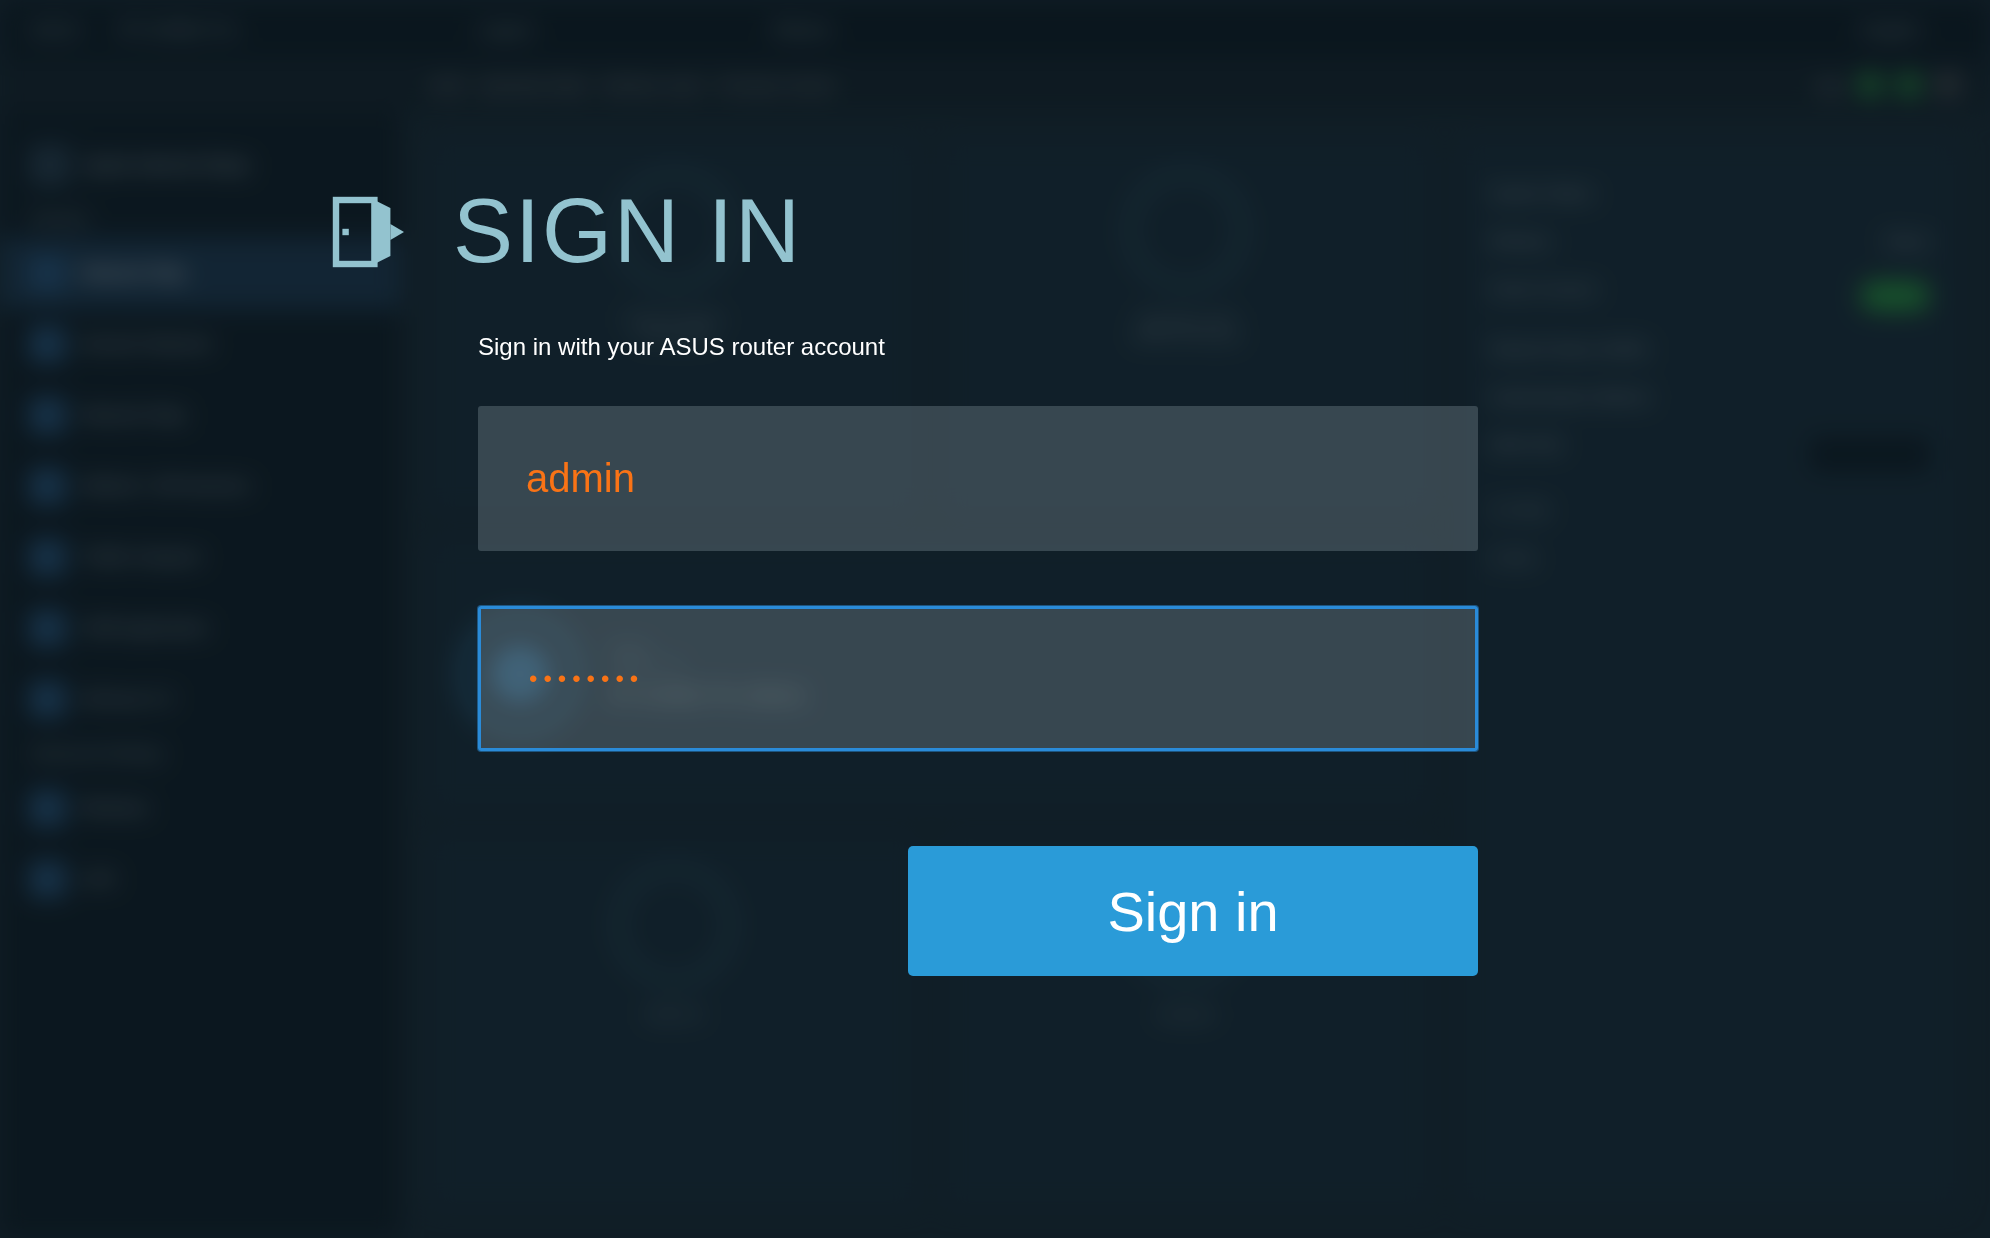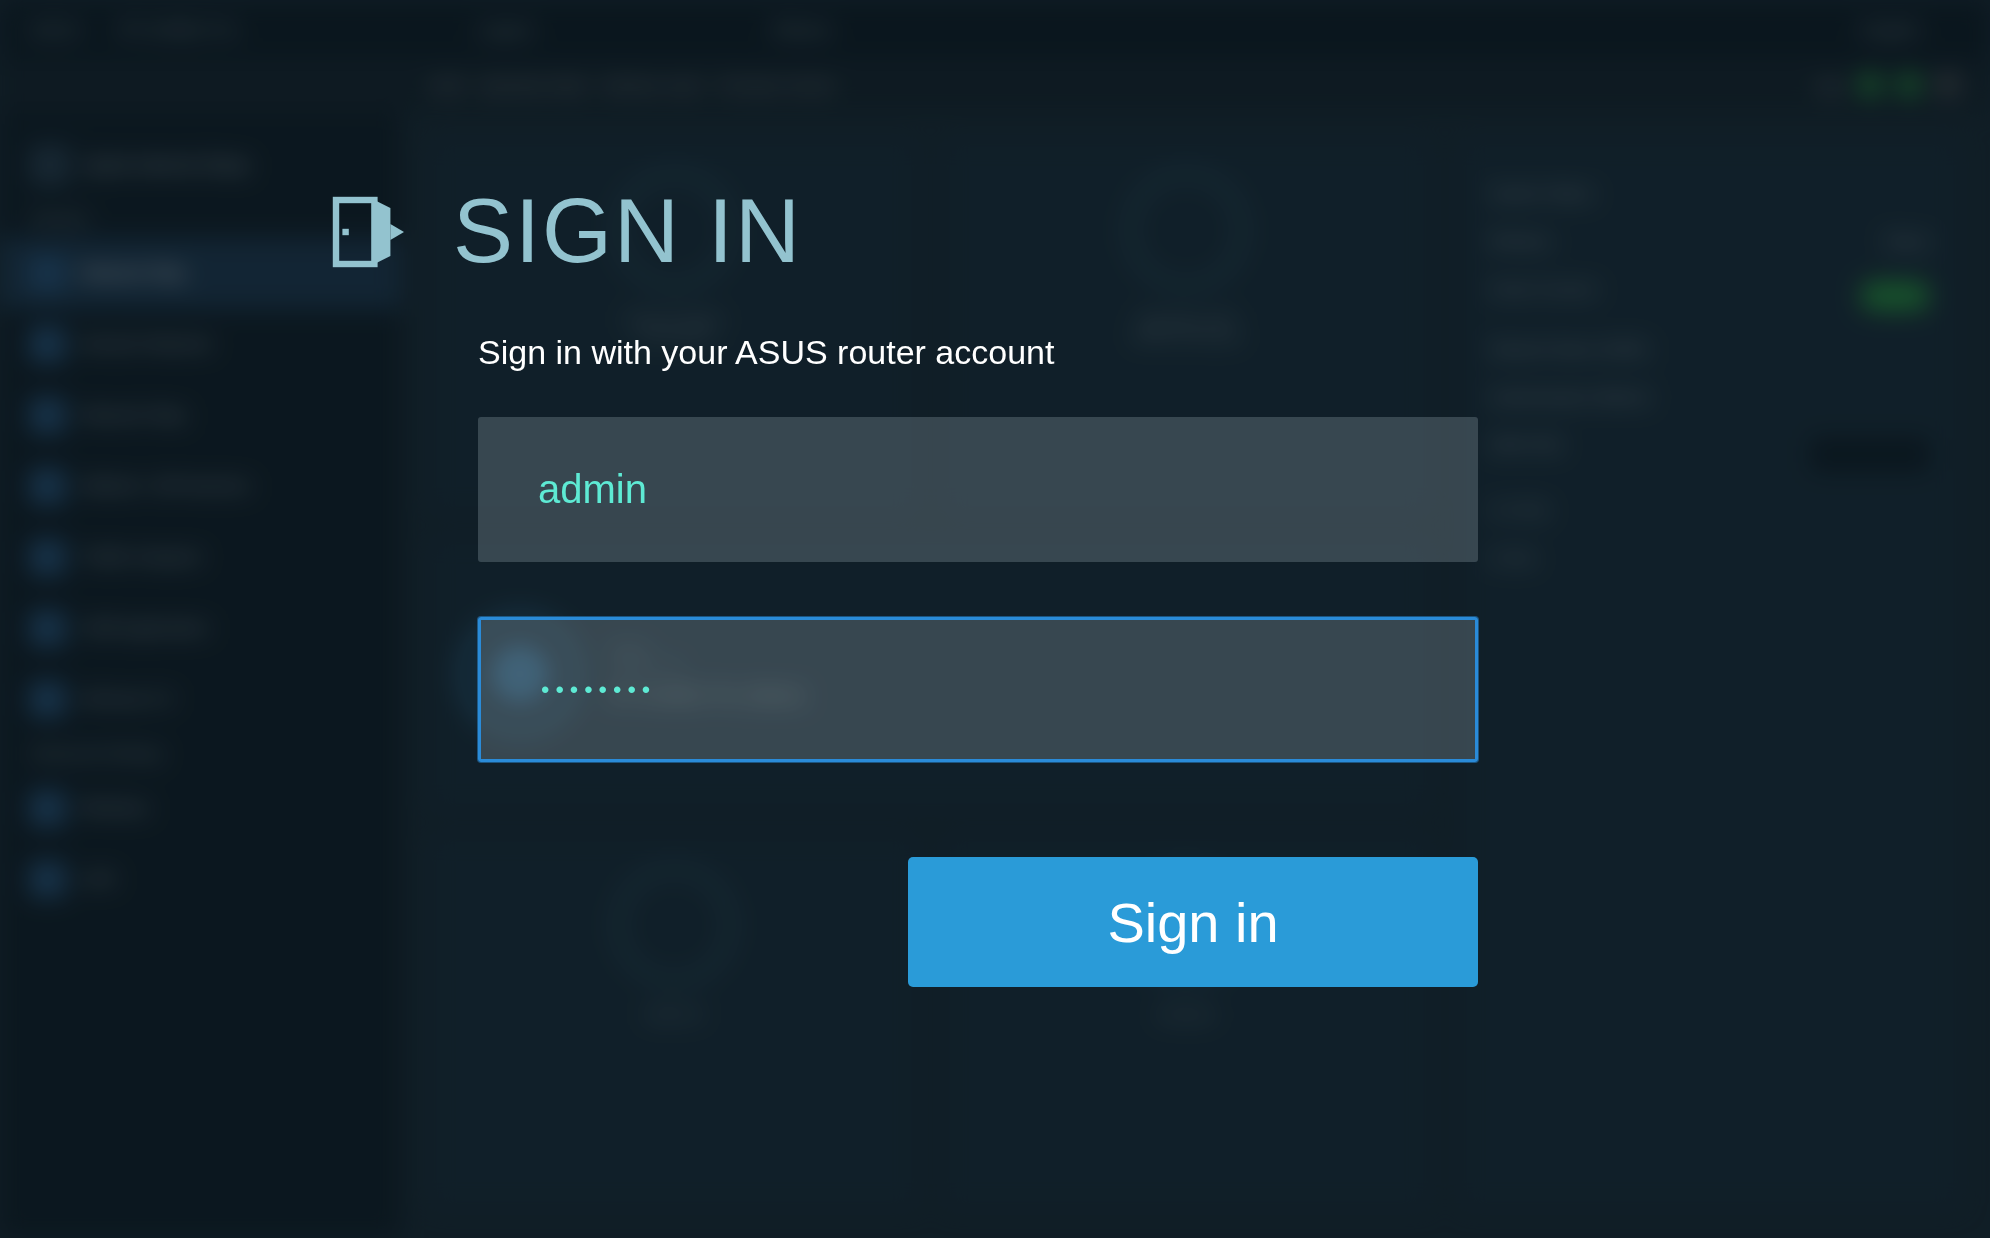--- a/index.html
+++ b/index.html
@@ -243,40 +243,40 @@
     }
     
     .signin-title {
       font-size: 90px;
       font-weight: 300;
       color: #93c3cf;
       letter-spacing: 2px;
     }
     
     .signin-subtitle {
-      font-size: 34px;
+      font-size: 24px;
       color: #ffffff;
       margin-bottom: 45px;
       margin-left: 150px;
       font-weight: 400;
     }
     
     .signin-form {
       margin-left: 150px;
     }
     
     .signin-input {
       width: 1000px;
       height: 145px;
       background: rgba(130, 145, 155, 0.35);
       border: none;
       border-radius: 3px;
-      padding: 0 60px;
+      padding: 0 48px;
       font-size: 40px;
-      color: #5eead4;
+      color: #f97316;
       margin-bottom: 55px;
       outline: none;
       font-family: inherit;
     }
     
     .signin-input:focus,
     .signin-input.focused {
       border: 3px solid #2a8bd8;
       box-shadow: 0 0 0 1px rgba(42, 139, 216, 0.5);
     }

